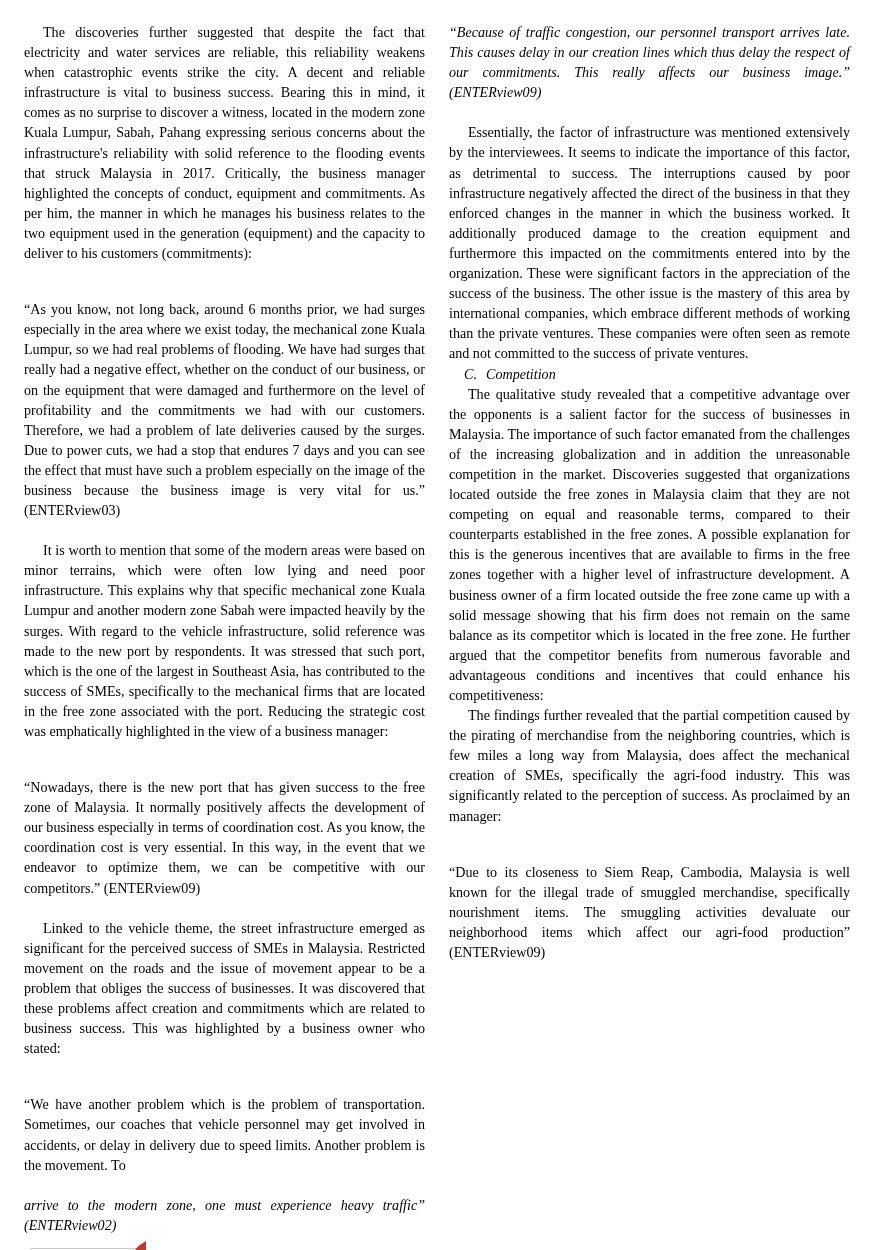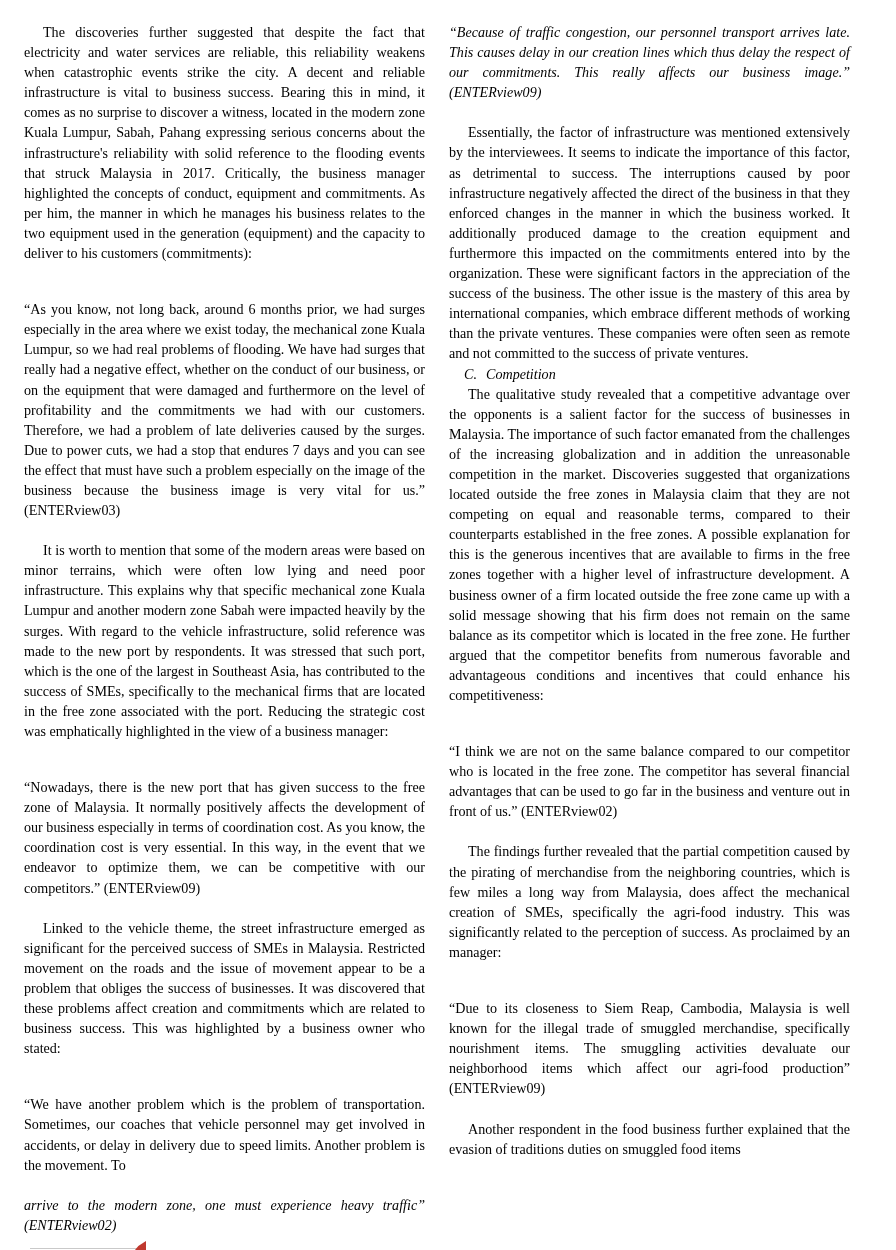--- a/index.html
+++ b/index.html
@@ -126,27 +126,25 @@
     <p class="quote-cont">“Because of traffic congestion, our personnel transport arrives late. This causes delay in our creation lines which thus delay the respect of our commitments. This really affects our business image.” (ENTERview09)</p>
 
     <p class="body-par">Essentially, the factor of infrastructure was mentioned extensively by the interviewees. It seems to indicate the importance of this factor, as detrimental to success. The interruptions caused by poor infrastructure negatively affected the direct of the business in that they enforced changes in the manner in which the business worked. It additionally produced damage to the creation equipment and furthermore this impacted on the commitments entered into by the organization. These were significant factors in the appreciation of the success of the business. The other issue is the mastery of this area by international companies, which embrace different methods of working than the private ventures. These companies were often seen as remote and not committed to the success of private ventures.</p>
 
     <p class="section-head gap-before">
       <span class="sec-letter">C.</span><span>Competition</span>
     </p>
 
     <p class="body-par">The qualitative study revealed that a competitive advantage over the opponents is a salient factor for the success of businesses in Malaysia. The importance of such factor emanated from the challenges of the increasing globalization and in addition the unreasonable competition in the market. Discoveries suggested that organizations located outside the free zones in Malaysia claim that they are not competing on equal and reasonable terms, compared to their counterparts established in the free zones. A possible explanation for this is the generous incentives that are available to firms in the free zones together with a higher level of infrastructure development. A business owner of a firm located outside the free zone came up with a solid message showing that his firm does not remain on the same balance as its competitor which is located in the free zone. He further argued that the competitor benefits from numerous favorable and advantageous conditions and incentives that could enhance his competitiveness:</p>
 
-    <p class="quote">“I think we are not on the same balance compared to our competitor who is located in the free zone. The competitor has several financial advantages that can be used to go far in the business and venture out in front of us.” (ENTERview02)</p>
 
     <p class="body-par">The findings further revealed that the partial competition caused by the pirating of merchandise from the neighboring countries, which is few miles a long way from Malaysia, does affect the mechanical creation of SMEs, specifically the agri-food industry. This was significantly related to the perception of success. As proclaimed by an manager:</p>
 
     <p class="quote">“Due to its closeness to Siem Reap, Cambodia, Malaysia is well known for the illegal trade of smuggled merchandise, specifically nourishment items. The smuggling activities devaluate our neighborhood items which affect our agri-food production” (ENTERview09)</p>
 
-    <p class="body-par">Another respondent in the food business further explained that the evasion of traditions duties on smuggled food items</p>
 
   </div>
 </div>
 
 <div id="footer-mark">
   <div class="rule"></div>
   <div class="swoosh"></div>
 </div>
 
 </body></html>

